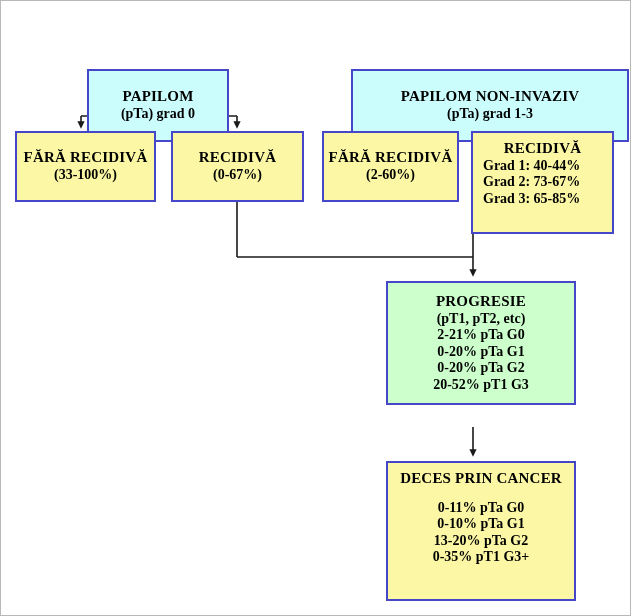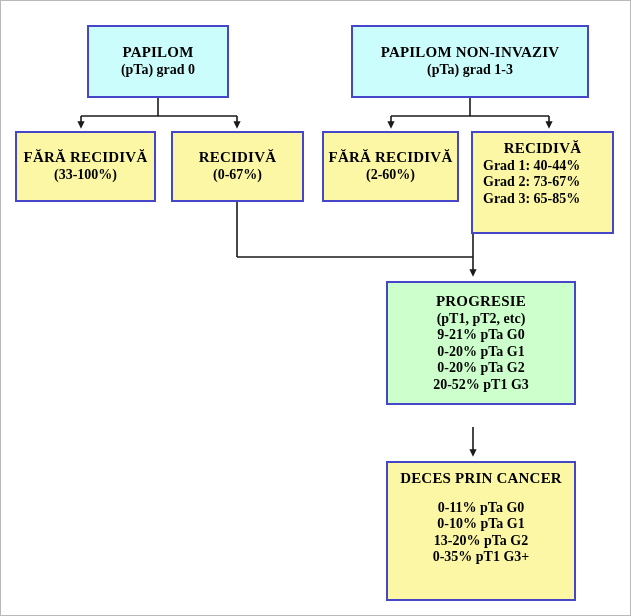--- a/index.html
+++ b/index.html
@@ -25,21 +25,21 @@
     box-sizing: border-box;
     border: 2px solid #4646c8;
     display: flex;
     flex-direction: column;
     align-items: center;
     justify-content: center;
     text-align: center;
     color: #000000;
     z-index: 3;
   }
-  .node.fill-cyan  { background: #ccfdfd; }
+  .node.fill-cyan  { background: #ccfdfd; margin-top: 44px; }
   .node.fill-yellow{ background: #fbf7a5; }
   .node.fill-green { background: #ccffcc; }
 
   .ln {
     display: block;
     white-space: nowrap;
     line-height: 1.18;
   }
   .ln.head {
     font-weight: bold;
@@ -96,21 +96,21 @@
 
       <path d="M 472 426 L 472 452" marker-end="url(#arrowhead)"></path>
     </g>
   </svg>
 
   <div class="node fill-cyan" style="left:86px; top:24px; width:142px; height:73px;">
     <span class="ln head">PAPILOM</span>
     <span class="ln sub">(pTa) grad 0</span>
   </div>
 
-  <div class="node fill-cyan" style="left:350px; top:24px; width:238px; height:73px;">
+  <div class="node fill-cyan" style="left:350px; top:24px; width:278px; height:73px;">
     <span class="ln head">PAPILOM NON-INVAZIV</span>
     <span class="ln sub">(pTa) grad 1-3</span>
   </div>
 
   <div class="node fill-yellow" style="left:14px; top:130px; width:141px; height:71px;">
     <span class="ln head">FĂRĂ RECIDIVĂ</span>
     <span class="ln sub">(33-100%)</span>
   </div>
 
   <div class="node fill-yellow" style="left:170px; top:130px; width:133px; height:71px;">
@@ -126,21 +126,21 @@
   <div class="node fill-yellow topleft" style="left:470px; top:130px; width:143px; height:103px;">
     <span class="ln head" style="align-self:center;">RECIDIVĂ</span>
     <span class="ln grade">Grad 1:  40-44%</span>
     <span class="ln grade">Grad 2:  73-67%</span>
     <span class="ln grade">Grad 3:  65-85%</span>
   </div>
 
   <div class="node fill-green" style="left:385px; top:280px; width:190px; height:124px;">
     <span class="ln head">PROGRESIE</span>
     <span class="ln sub">(pT1, pT2, etc)</span>
-    <span class="ln item">9-21% pTa G0</span>
+    <span class="ln item">2-21% pTa G0</span>
     <span class="ln item">0-20% pTa G1</span>
     <span class="ln item">0-20% pTa G2</span>
     <span class="ln item">20-52% pT1 G3</span>
   </div>
 
   <div class="node fill-yellow topleft" style="left:385px; top:460px; width:190px; height:140px; ">
     <span class="ln head" style="align-self:center;">DECES PRIN CANCER</span>
     <span class="ln item" style="align-self:center;margin-top:12px;">0-11% pTa G0</span>
     <span class="ln item" style="align-self:center;">0-10% pTa G1</span>
     <span class="ln item" style="align-self:center;">13-20% pTa G2</span>

